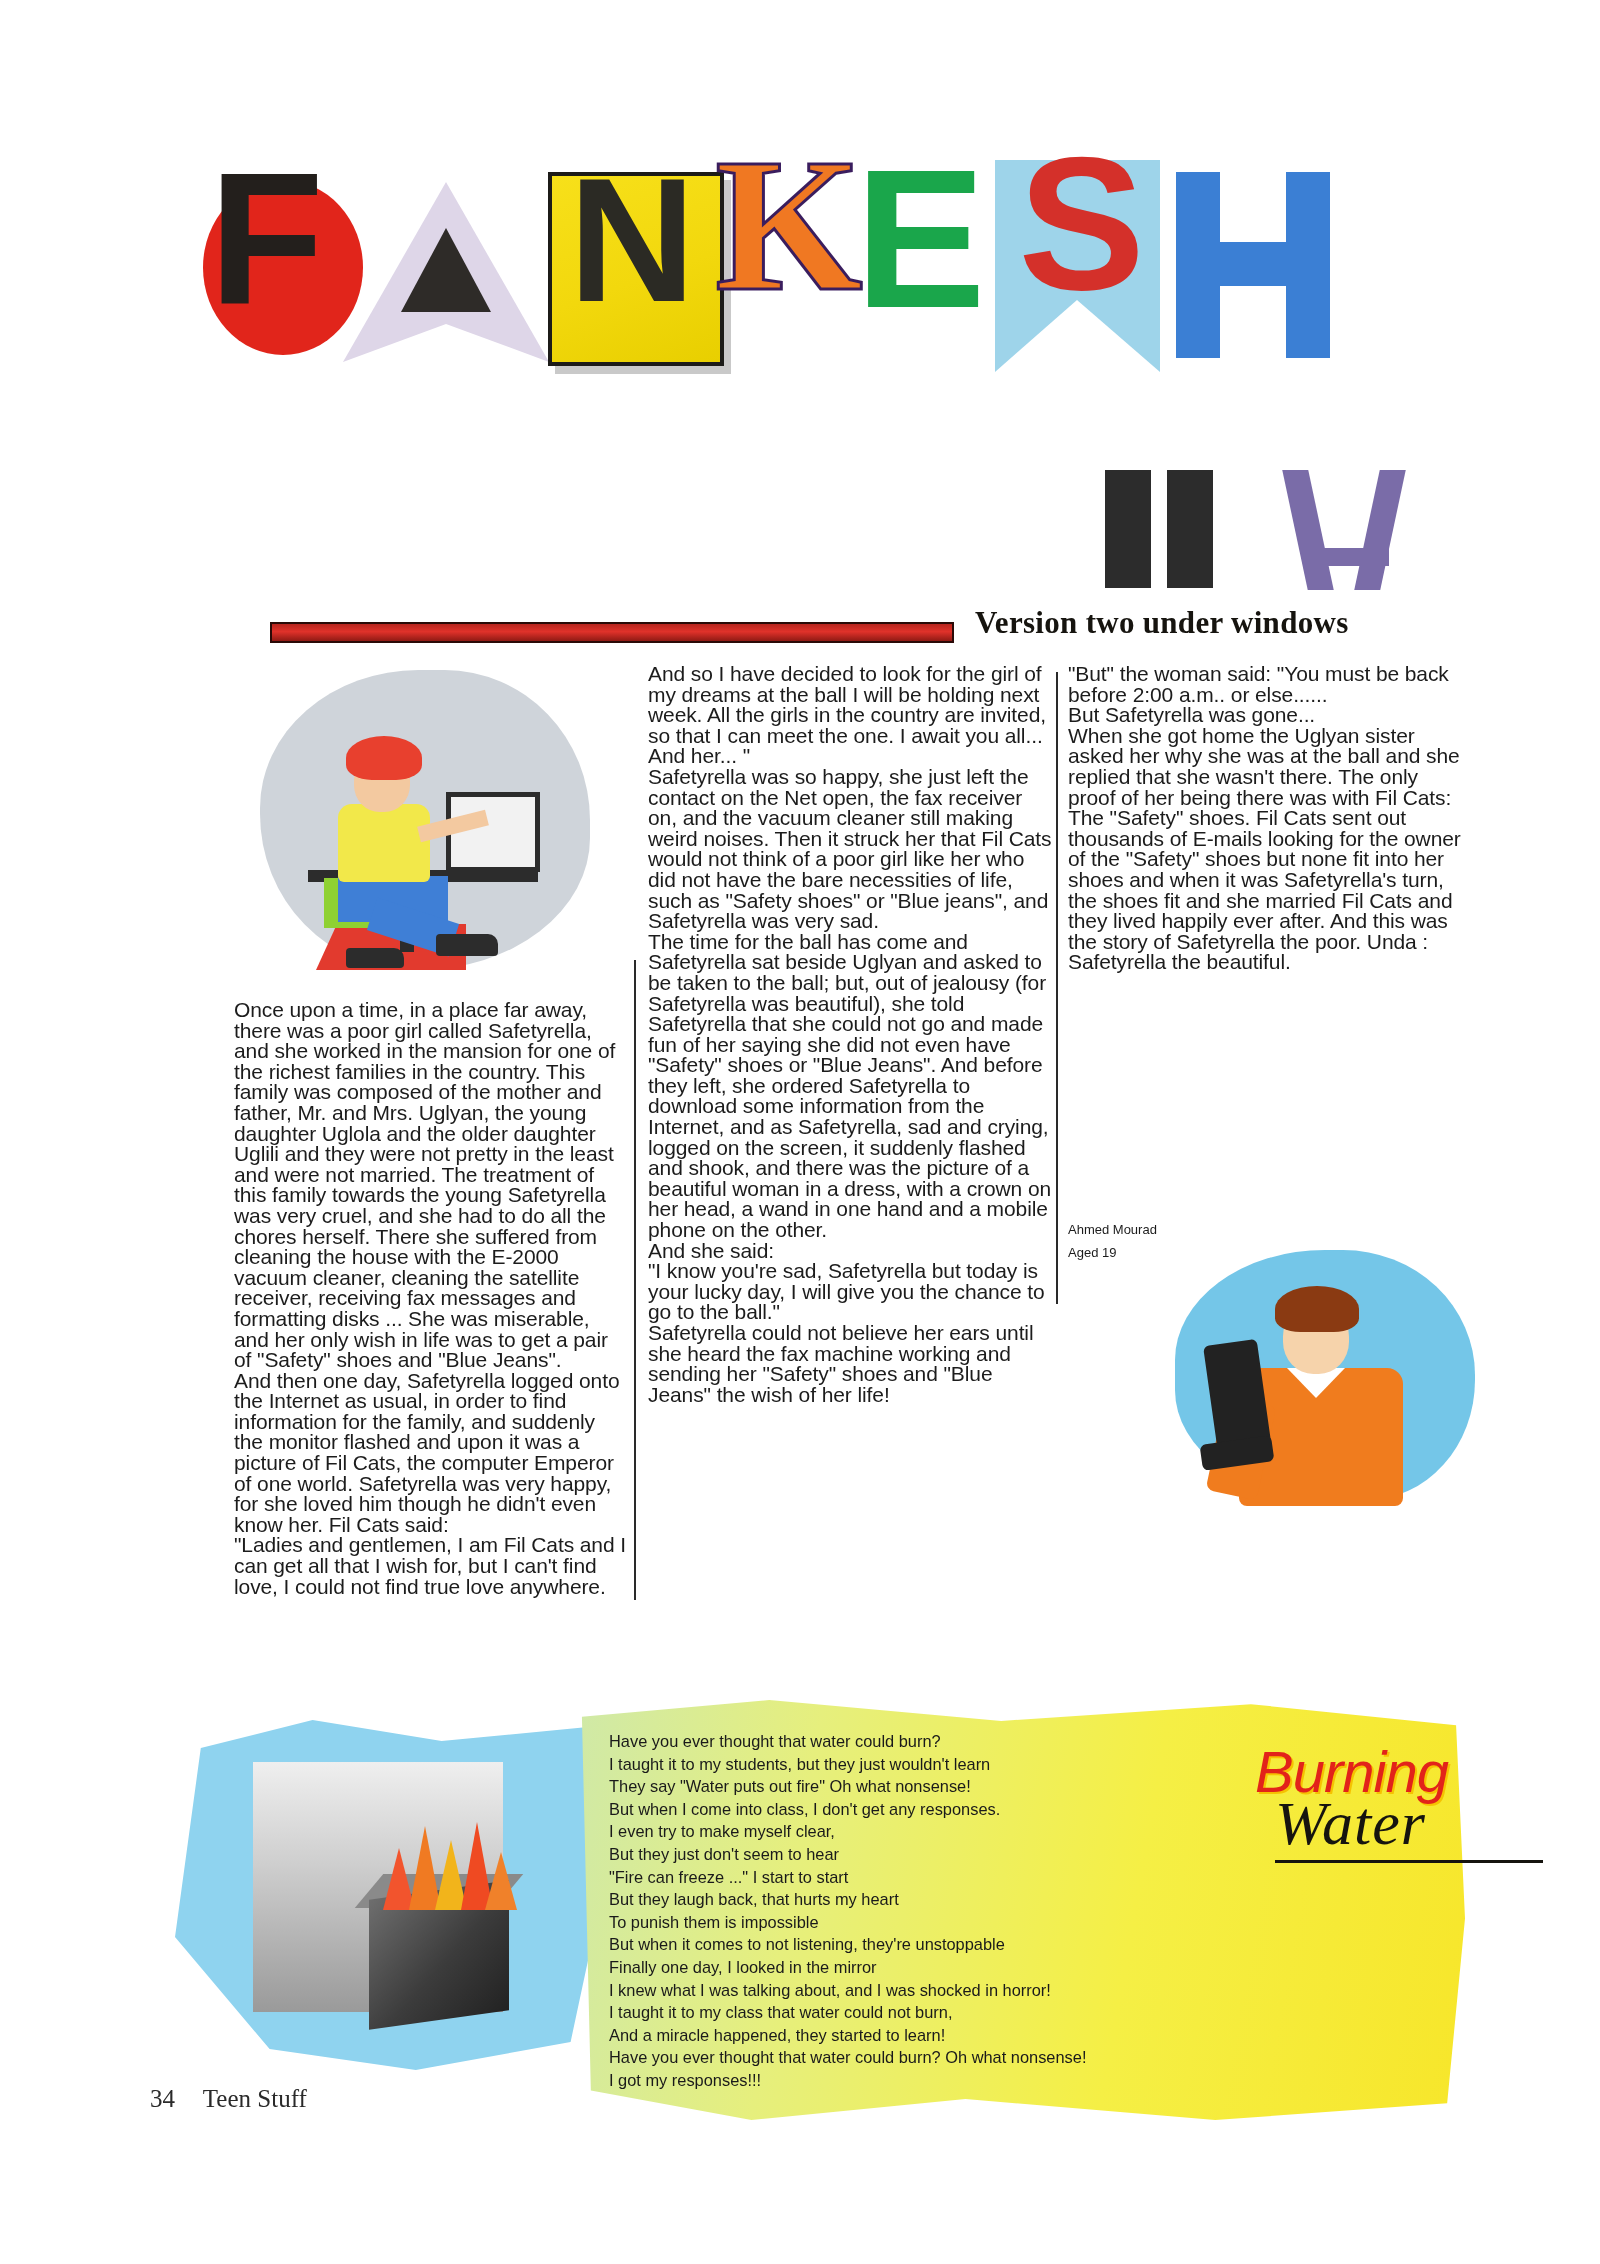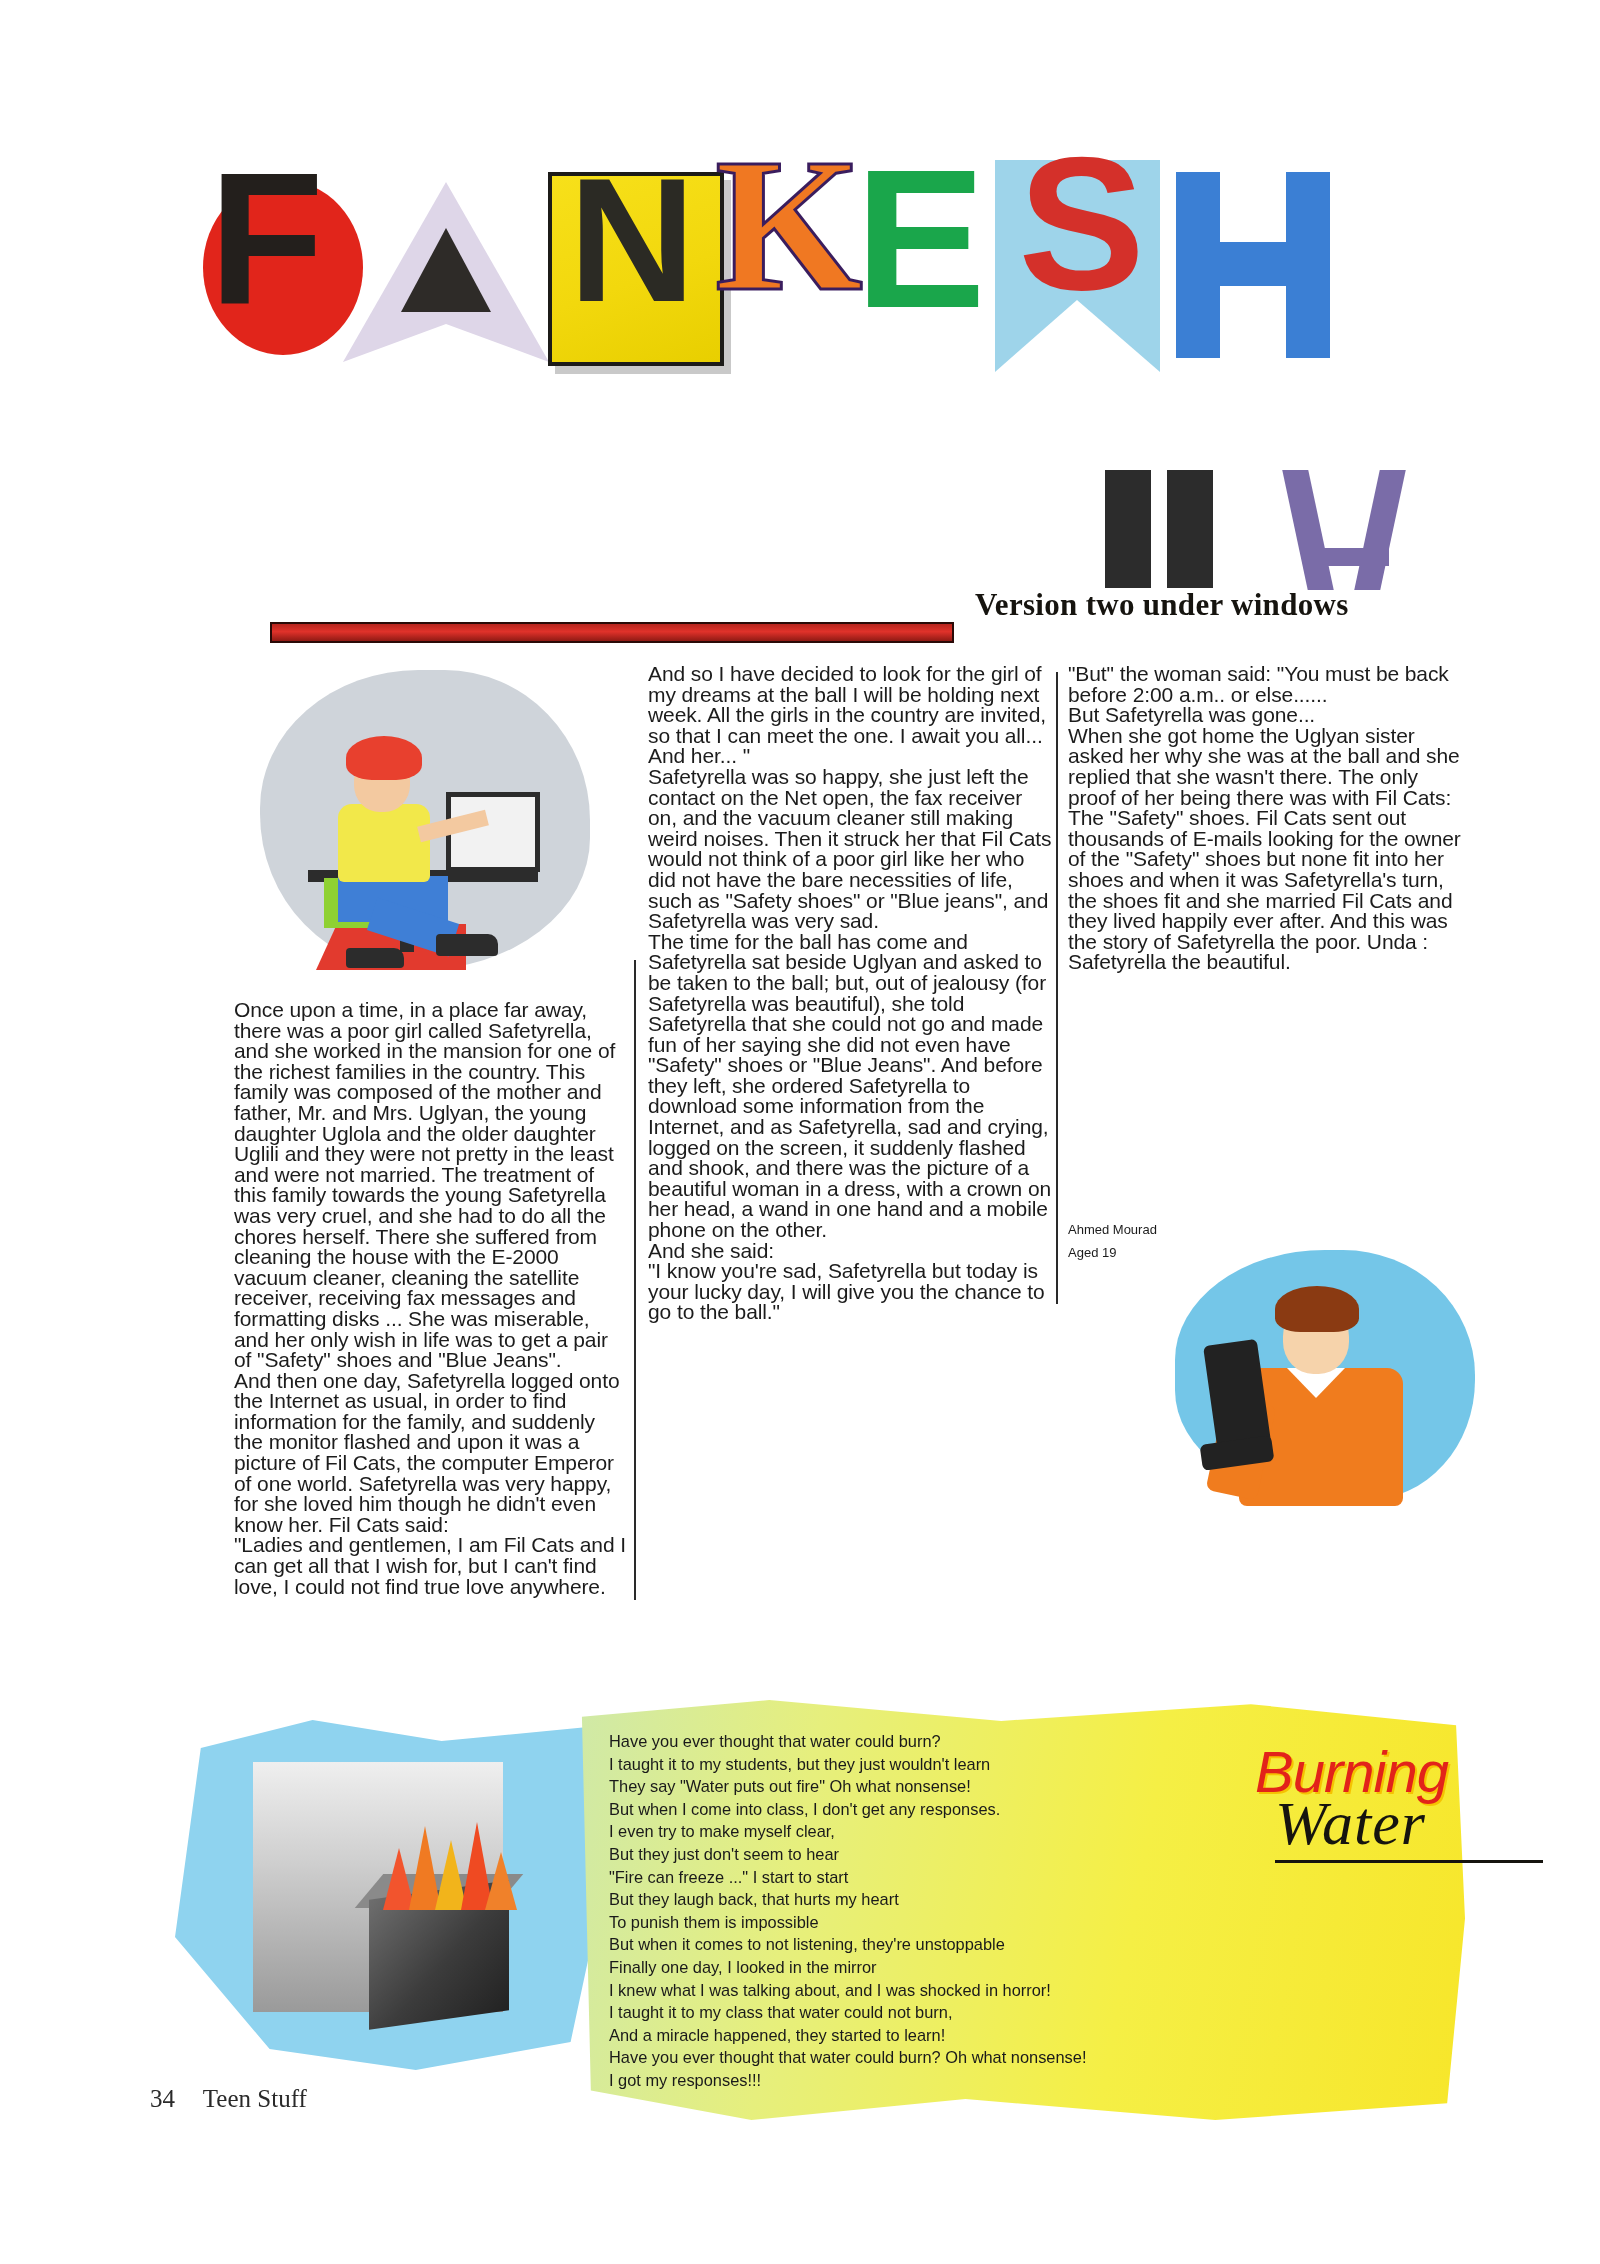--- a/index.html
+++ b/index.html
@@ -78,21 +78,21 @@
   .boot .toe{position:absolute;left:0;bottom:0;width:46px;height:26px;background:#2c2c2c;}
   .sr-A{position:absolute;left:1285px;top:470px;width:130px;height:122px;}
   .sr-A .leg{position:absolute;width:26px;height:120px;background:#7a6ca8;}
   .sr-A .l1{left:10px;transform:skewX(12deg);}
   .sr-A .l2{left:82px;transform:skewX(-12deg);}
   .sr-A .cross{position:absolute;left:18px;top:78px;width:86px;height:18px;background:#7a6ca8;}
 
   .rule{position:absolute;left:270px;top:622px;width:680px;height:17px;
         background:linear-gradient(180deg,#b7241d,#e0322a 45%,#8f1a14);
         border:2px solid #2a0a07;}
-  .version{position:absolute;left:975px;top:587px;width:520px;
+  .version{position:absolute;left:975px;top:605px;width:520px;
            font-family:"Liberation Serif",serif;font-weight:bold;font-size:31px;
            color:#16140f;letter-spacing:.3px;}
 
   
   .ill-girl{position:absolute;left:250px;top:662px;width:350px;height:330px;}
   .ig-blob{position:absolute;left:10px;top:8px;width:330px;height:300px;
            background:#cfd4da;border-radius:48% 44% 52% 46%/46% 50% 44% 52%;}
   .ig-desk{position:absolute;left:58px;top:208px;width:230px;height:12px;background:#2c2c2c;}
   .ig-leg{position:absolute;left:150px;top:218px;width:14px;height:72px;background:#2c2c2c;}
   .ig-red{position:absolute;left:66px;top:262px;width:150px;height:46px;background:#e23a2e;
@@ -275,20 +275,21 @@
     <p>And then one day, Safetyrella logged onto the Internet as usual, in order to find information for the family, and suddenly the monitor flashed and upon it was a picture of Fil Cats, the computer Emperor of one world. Safetyrella was very happy, for she loved him though he didn't even know her. Fil Cats said:</p>
     <p>"Ladies and gentlemen, I am Fil Cats and I can get all that I wish for, but I can't find love, I could not find true love anywhere.</p>
   </div>
 
   <div class="col col-2">
     <p>And so I have decided to look for the girl of my dreams at the ball I will be holding next week. All the girls in the country are invited, so that I can meet the one. I await you all... And her... "</p>
     <p>Safetyrella was so happy, she just left the contact on the Net open, the fax receiver on, and the vacuum cleaner still making weird noises. Then it struck her that Fil Cats would not think of a poor girl like her who did not have the bare necessities of life, such as "Safety shoes" or "Blue jeans", and Safetyrella was very sad.</p>
     <p>The time for the ball has come and Safetyrella sat beside Uglyan and asked to be taken to the ball; but, out of jealousy (for Safetyrella was beautiful), she told Safetyrella that she could not go and made fun of her saying she did not even have "Safety" shoes or "Blue Jeans". And before they left, she ordered Safetyrella to download some information from the Internet, and as Safetyrella, sad and crying, logged on the screen, it suddenly flashed and shook, and there was the picture of a beautiful woman in a dress, with a crown on her head, a wand in one hand and a mobile phone on the other.</p>
     <p>And she said:</p>
     <p>"I know you're sad, Safetyrella but today is your lucky day, I will give you the chance to go to the ball."</p>
+    <p>Safetyrella could not believe her ears until she heard the fax machine working and sending her "Safety" shoes and "Blue Jeans" the wish of her life!</p>
   </div>
 
   <div class="col col-3">
     <p>"But" the woman said: "You must be back before 2:00 a.m.. or else......</p>
     <p>But Safetyrella was gone...</p>
     <p>When she got home the Uglyan sister asked her why she was at the ball and she replied that she wasn't there. The only proof of her being there was with Fil Cats: The "Safety" shoes. Fil Cats sent out thousands of E-mails looking for the owner of the "Safety" shoes but none fit into her shoes and when it was Safetyrella's turn, the shoes fit and she married Fil Cats and they lived happily ever after. And this was the story of Safetyrella the poor. Unda : Safetyrella the beautiful.</p>
   </div>
 
   <div class="byline">
     <div>Ahmed Mourad</div>

